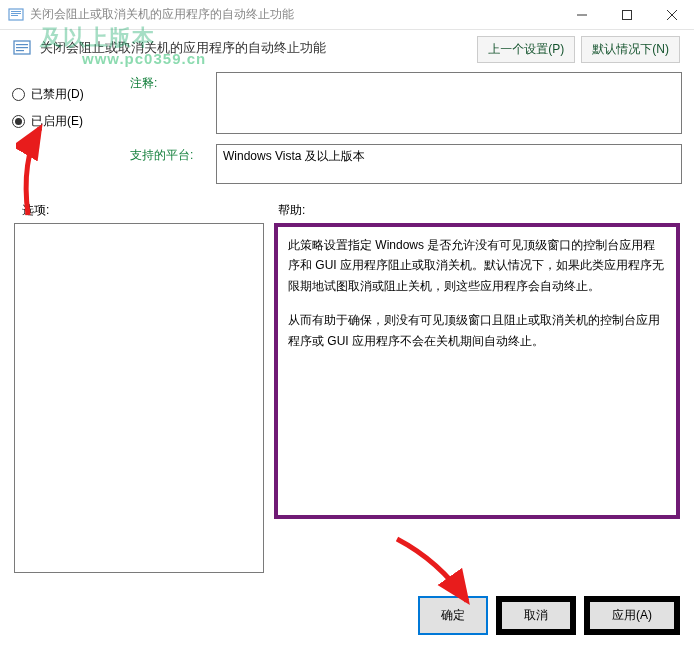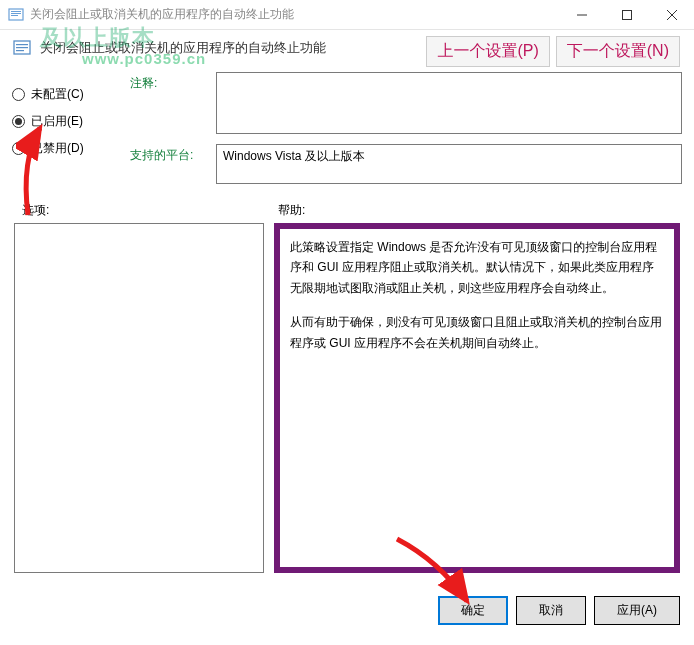--- a/index.html
+++ b/index.html
@@ -32,23 +32,23 @@
       padding: 8px 12px;
       gap: 8px;
       position: relative;
     }
     .header .icon2 { width: 20px; height: 20px; display:inline-flex;}
     .header .htitle { font-size: 13px; color: #333; }
     .navbtns { position: absolute; right: 14px; top: 6px; display:flex; gap:6px;}
     .navbtn {
       border: 1px solid #ccc;
       background: #f5f5f5;
-      color: #be185d;
+      color: #14532d;
       padding: 4px 10px;
-      font-size: 16px;
+      font-size: 12px;
     }
 
     .watermark1 {
       position: absolute;
       top: 23px; left: 40px;
       font-size: 22px;
       font-weight: bold;
       color: rgba(0,160,90,0.35);
       font-family: "SimHei", sans-serif;
       pointer-events: none;
@@ -115,37 +115,37 @@
     .lower-labels .l1 { width: 256px; margin-left: 8px; }
     .panes { display:flex; gap:10px; }
     .options-pane {
       width: 250px;
       height: 350px;
       border: 1px solid #7a7a7a;
       background:#fff;
     }
     .help-pane {
       flex: 1;
-      height: 350px;
-      border: 6px solid #701a75;
+      height: 296px;
+      border: 4px solid #701a75;
       background:#fff;
       padding: 8px 10px;
       font-size: 12px;
       line-height: 1.7;
       overflow:hidden;
     }
     .help-pane p { margin-bottom: 14px; }
 
     .footer {
       position: absolute;
-      bottom: 20px; right: 14px;
+      bottom: 10px; right: 14px;
       display:flex; gap:8px;
     }
     .btn {
-      border: 1px solid #000000;
+      border: 6px solid #000000;
       background: #e1e1e1;
       padding: 5px 22px;
       font-size: 12px;
       font-family: inherit;
     }
     .btn.primary {
       border: 2px solid #0078d7;
       padding: 4px 21px;
     }
 
@@ -198,40 +198,36 @@
     <svg viewBox="0 0 20 20">
         <rect x="2" y="3" width="16" height="13" fill="none" stroke="#5a8fc7" stroke-width="1.3"></rect>
         <rect x="4" y="6" width="12" height="1.2" fill="#5a8fc7"></rect>
         <rect x="4" y="9" width="12" height="1.2" fill="#5a8fc7"></rect>
         <rect x="4" y="12" width="8" height="1.2" fill="#5a8fc7"></rect>
       </svg>
   </span>
   <span class="htitle">关闭会阻止或取消关机的应用程序的自动终止功能</span>
   <div class="navbtns">
     <button class="navbtn">上一个设置(P)</button>
-    <button class="navbtn">下一个设置(N)</button>
+    <button class="navbtn">默认情况下(N)</button>
   </div>
 </div>
 
 <div class="watermark1">及以上版本</div>
 <div class="watermark2">www.pc0359.cn</div>
 
 <div class="body-area">
   <div class="left-col">
     <div class="radio-row">
       <span class="radio"></span>
-      <span>未配置(C)</span>
+      <span>已禁用(D)</span>
     </div>
     <div class="radio-row">
       <span class="radio checked"></span>
       <span>已启用(E)</span>
-    </div>
-    <div class="radio-row">
-      <span class="radio"></span>
-      <span>已禁用(D)</span>
     </div>
   </div>
   <div class="right-col">
     <div class="field-row">
       <div class="field-label">注释:</div>
       <div class="comment-box"></div>
     </div>
     <div class="field-row">
       <div class="field-label">支持的平台:</div>
       <div class="platform-box">Windows Vista 及以上版本</div>

